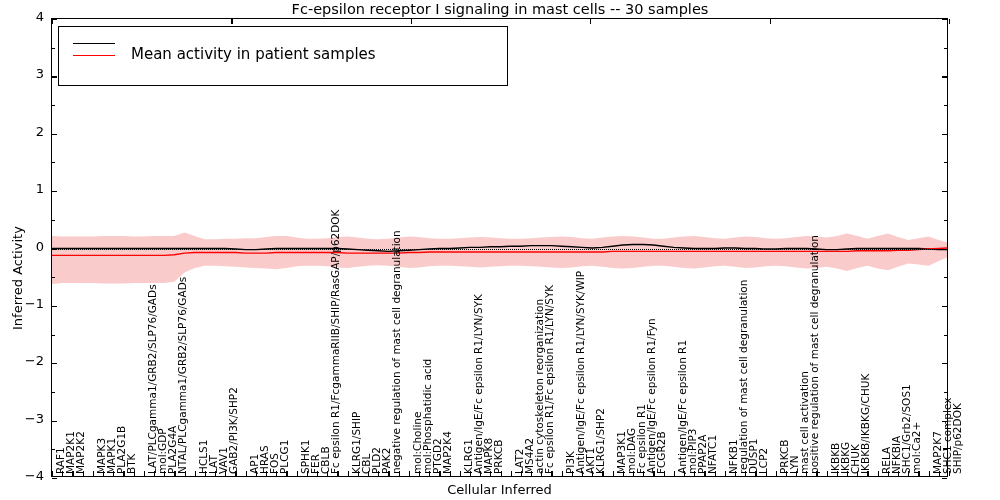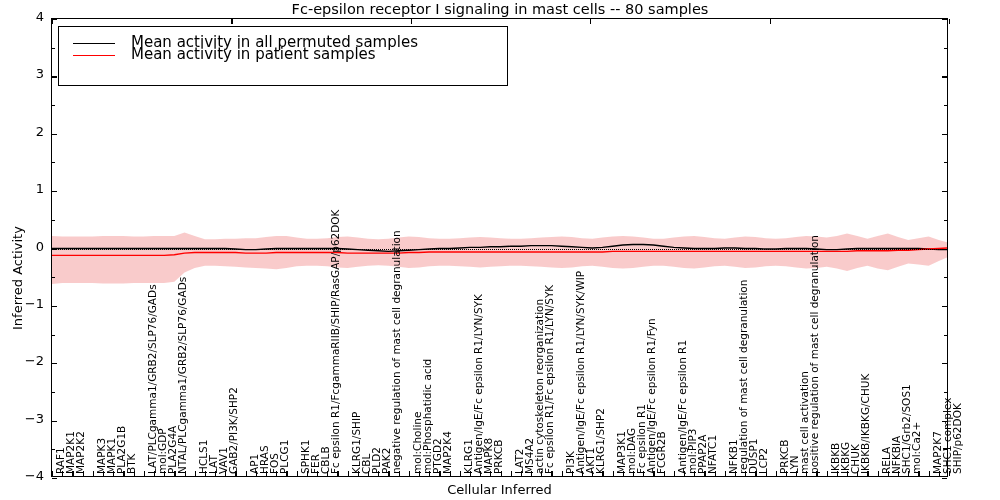--- a/index.html
+++ b/index.html
@@ -67,21 +67,21 @@
   .legline.red{border-top-color:#ff0000;}
   .legtext{position:absolute;left:72px;top:2px;font-size:15px;color:#000;white-space:nowrap;}
 
   svg.dataplot{position:absolute;left:0;top:0;width:897px;height:459px;display:block;}
 </style>
 </head>
 <body>
 
 <div id="fig">
 
-  <div class="title">Fc-epsilon receptor I signaling in mast cells -- 80 samples</div>
+  <div class="title">Fc-epsilon receptor I signaling in mast cells -- 30 samples</div>
 
   <div class="ylabel">Inferred Activity</div>
   <div class="xlabel">Cellular Inferred</div>
 
   <div id="yticklabels">
       <div class="ytick" style="position: absolute; left: 0px; top: 18px; width: 44px; text-align: right;">4</div>
       <div class="ytick" style="position: absolute; left: 0px; top: 75.375px; width: 44px; text-align: right;">3</div>
       <div class="ytick" style="position: absolute; left: 0px; top: 132.75px; width: 44px; text-align: right;">2</div>
       <div class="ytick" style="position: absolute; left: 0px; top: 190.125px; width: 44px; text-align: right;">1</div>
       <div class="ytick" style="position: absolute; left: 0px; top: 247.5px; width: 44px; text-align: right;">0</div>
@@ -306,21 +306,20 @@
       <div class="xlab" style="left: 850.034px; top: 474px;">SHC1/Grb2/SOS1</div>
       <div class="xlab" style="left: 860.227px; top: 474px;">mol:Ca2+</div>
       <div class="xlab" style="left: 880.614px; top: 474px;">MAP2K7</div>
       <div class="xlab" style="left: 890.807px; top: 474px;">SHC1 complex</div>
       <div class="xlab" style="left: 901px; top: 474px;">SHIP/p62DOK</div>
     </div>
 
   <div class="legend">
     <div class="legrow" style="top:4px;">
       <div class="legline"></div>
-      <div class="legtext">Mean activity in all permuted samples</div>
     </div>
     <div class="legrow" style="top:16px;">
       <div class="legline red"></div>
       <div class="legtext">Mean activity in patient samples</div>
     </div>
   </div>
 
 </div>
 
 </body></html>

